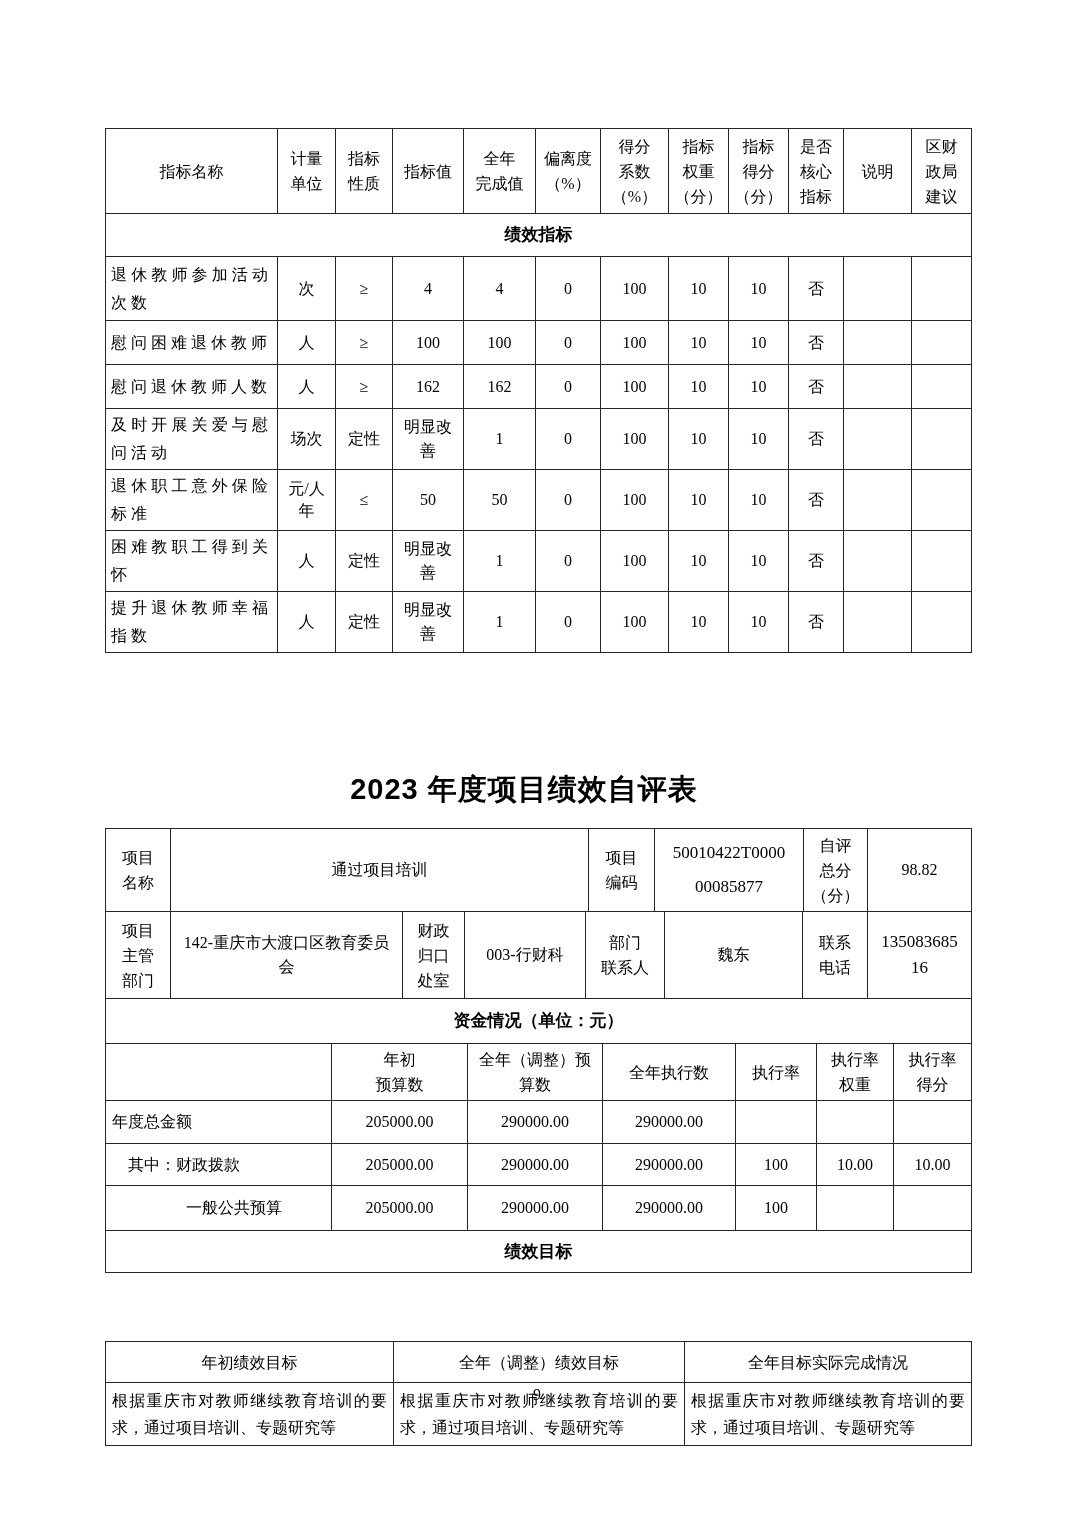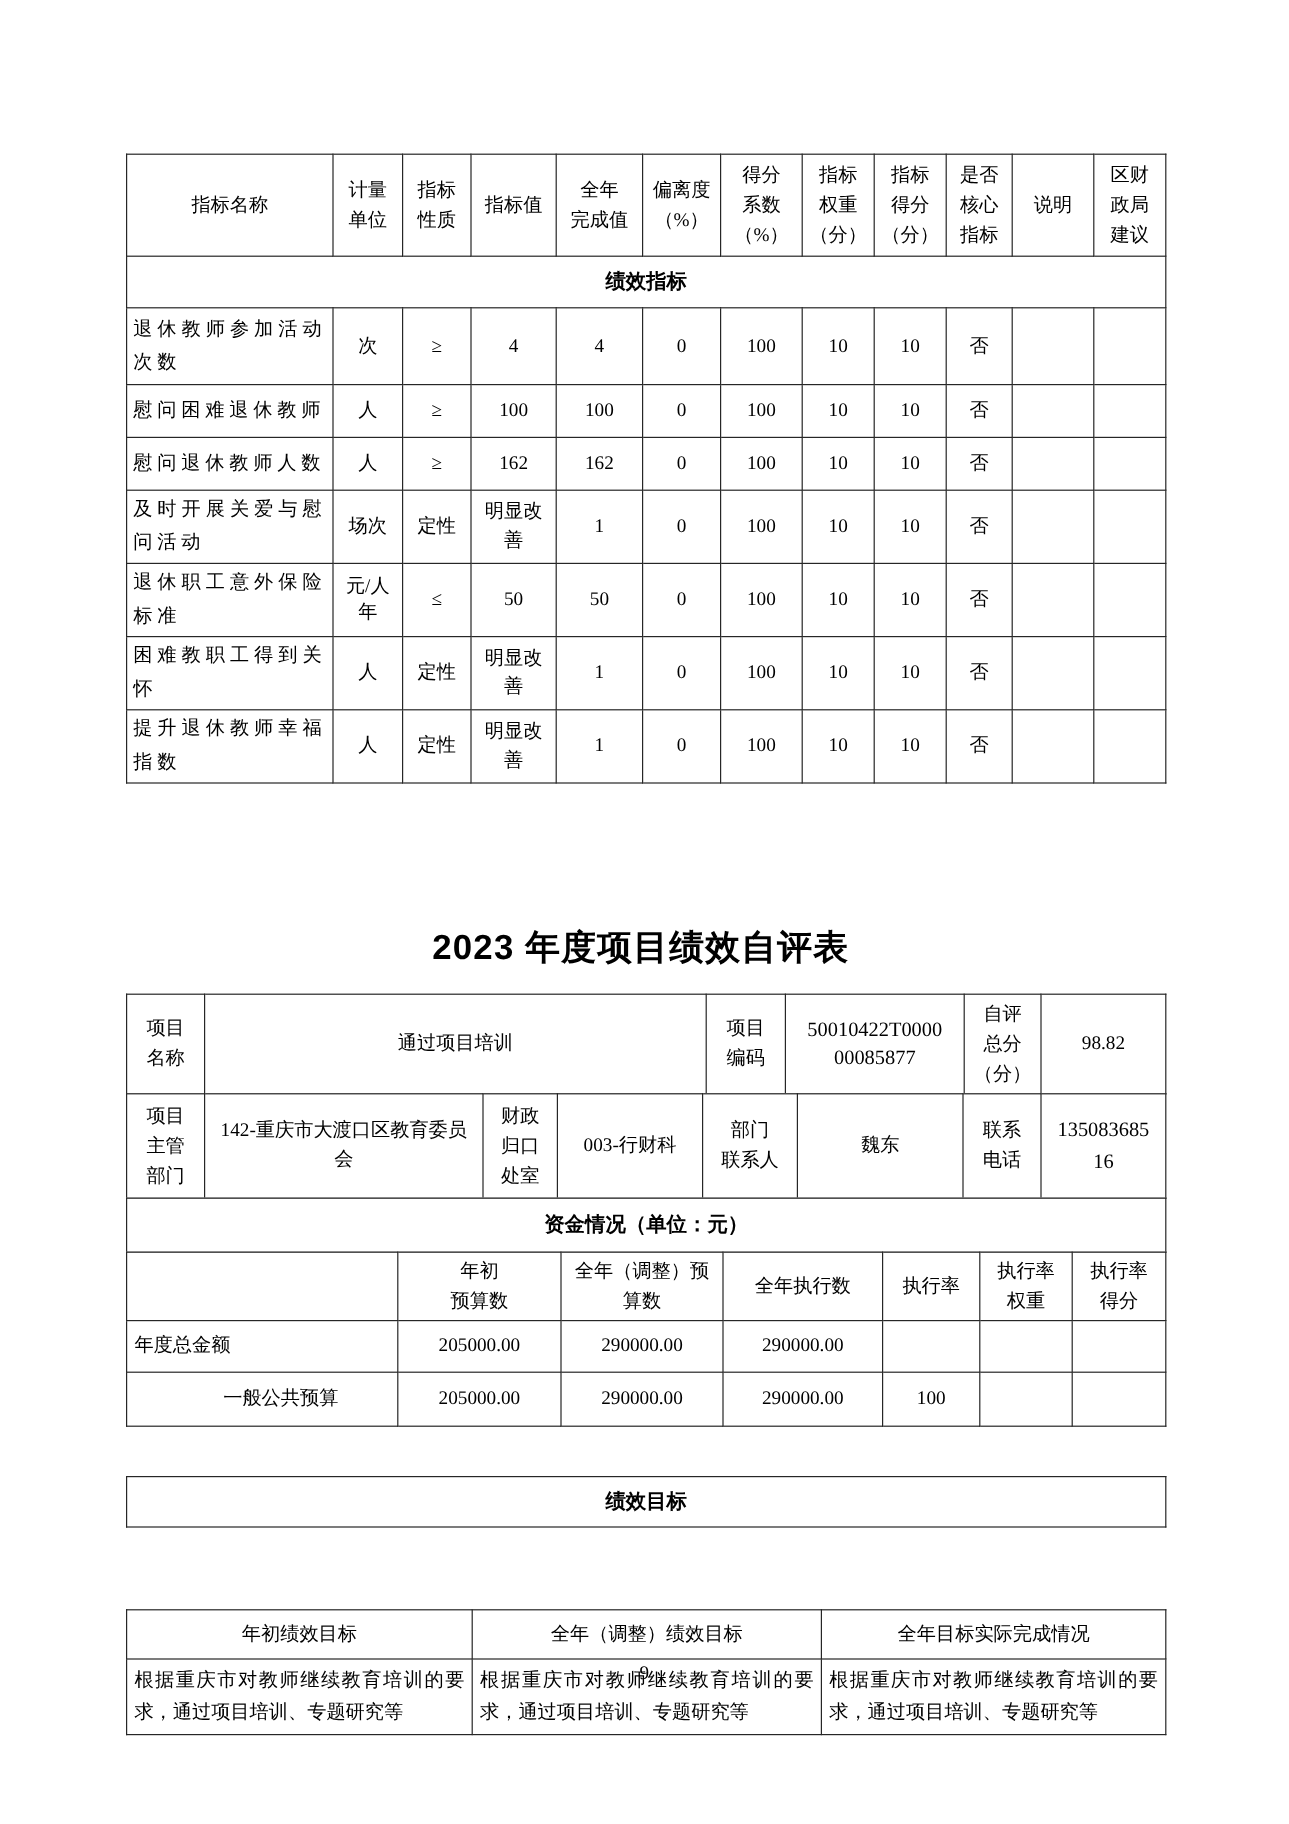--- a/index.html
+++ b/index.html
@@ -14,32 +14,32 @@
   #t0{top:128px;width:866px;}
   #t0 .trow td{height:42px;font-weight:bold;font-size:17px;border-bottom:1px solid #262626;}
   #t0 thead tr{height:85px;}
   .name{text-align:justify;letter-spacing:4px;padding:2px 5px;line-height:28px;}
   .unit{white-space:pre-line;line-height:22px;}
   .val{padding:0 5px;line-height:24px;}
   .h64{height:64px}.h44{height:44px}.h59{height:59px}.h57{height:57px}
   .h58{height:58px}.h46{height:46px}.h83{height:83px}.h87{height:87px}
   .h45{height:45px}.h43{height:43px}.h42{height:42px}.h41{height:41px}.h62{height:62px}
   
-  .main-title{position:absolute;left:101px;top:770px;width:866px;text-align:center;
+  .main-title{position:absolute;left:91px;top:770px;width:866px;text-align:center;
               font-family:"Liberation Sans","DejaVu Sans",sans-serif;
               font-weight:bold;font-size:29px;letter-spacing:1px;}
   
   #t1a{top:828px;width:866px;}
   #t1b{top:911px;width:866px;}
   #t2{top:998px;width:866px;}
   #t3{top:1043px;width:866px;}
   #t4{top:1230px;width:866px;}
   #t5{top:1341px;width:866px;}
   .ba{word-break:break-all;}
-  .codecell{padding:0 14px;font-size:17px;line-height:24px;border-radius:16px;}
+  .codecell{padding:0 14px;font-size:17px;line-height:34px;border-radius:16px;}
   .phonecell{padding:0 10px;font-size:17px;line-height:26px;}
   .secttl{font-weight:bold;font-size:17px;}
   #t3 thead tr{height:57px;}
   .fl0{text-align:left;padding-left:6px;}
   .fl1{text-align:left;padding-left:22px;}
   .fl2{text-align:left;padding-left:80px;}
   .goal{text-align:justify;vertical-align:top;padding:4px 6px;line-height:27px;}
   .pagenum{position:absolute;left:0;top:1386px;width:1074px;text-align:center;font-size:16px;}
 </style>
 </head>
@@ -297,20 +297,29 @@
     <tbody>
     <tr class="h43">
       <td class="fl0">年度总金额</td>
       <td>205000.00</td>
       <td>290000.00</td>
       <td>290000.00</td>
       <td></td>
       <td></td>
       <td></td>
     </tr>
+    <tr class="h42">
+      <td class="fl1">其中：财政拨款</td>
+      <td>205000.00</td>
+      <td>290000.00</td>
+      <td>290000.00</td>
+      <td>100</td>
+      <td>10.00</td>
+      <td>10.00</td>
+    </tr>
     <tr class="h45">
       <td class="fl2">一般公共预算</td>
       <td>205000.00</td>
       <td>290000.00</td>
       <td>290000.00</td>
       <td>100</td>
       <td></td>
       <td></td>
     </tr>
     </tbody>

